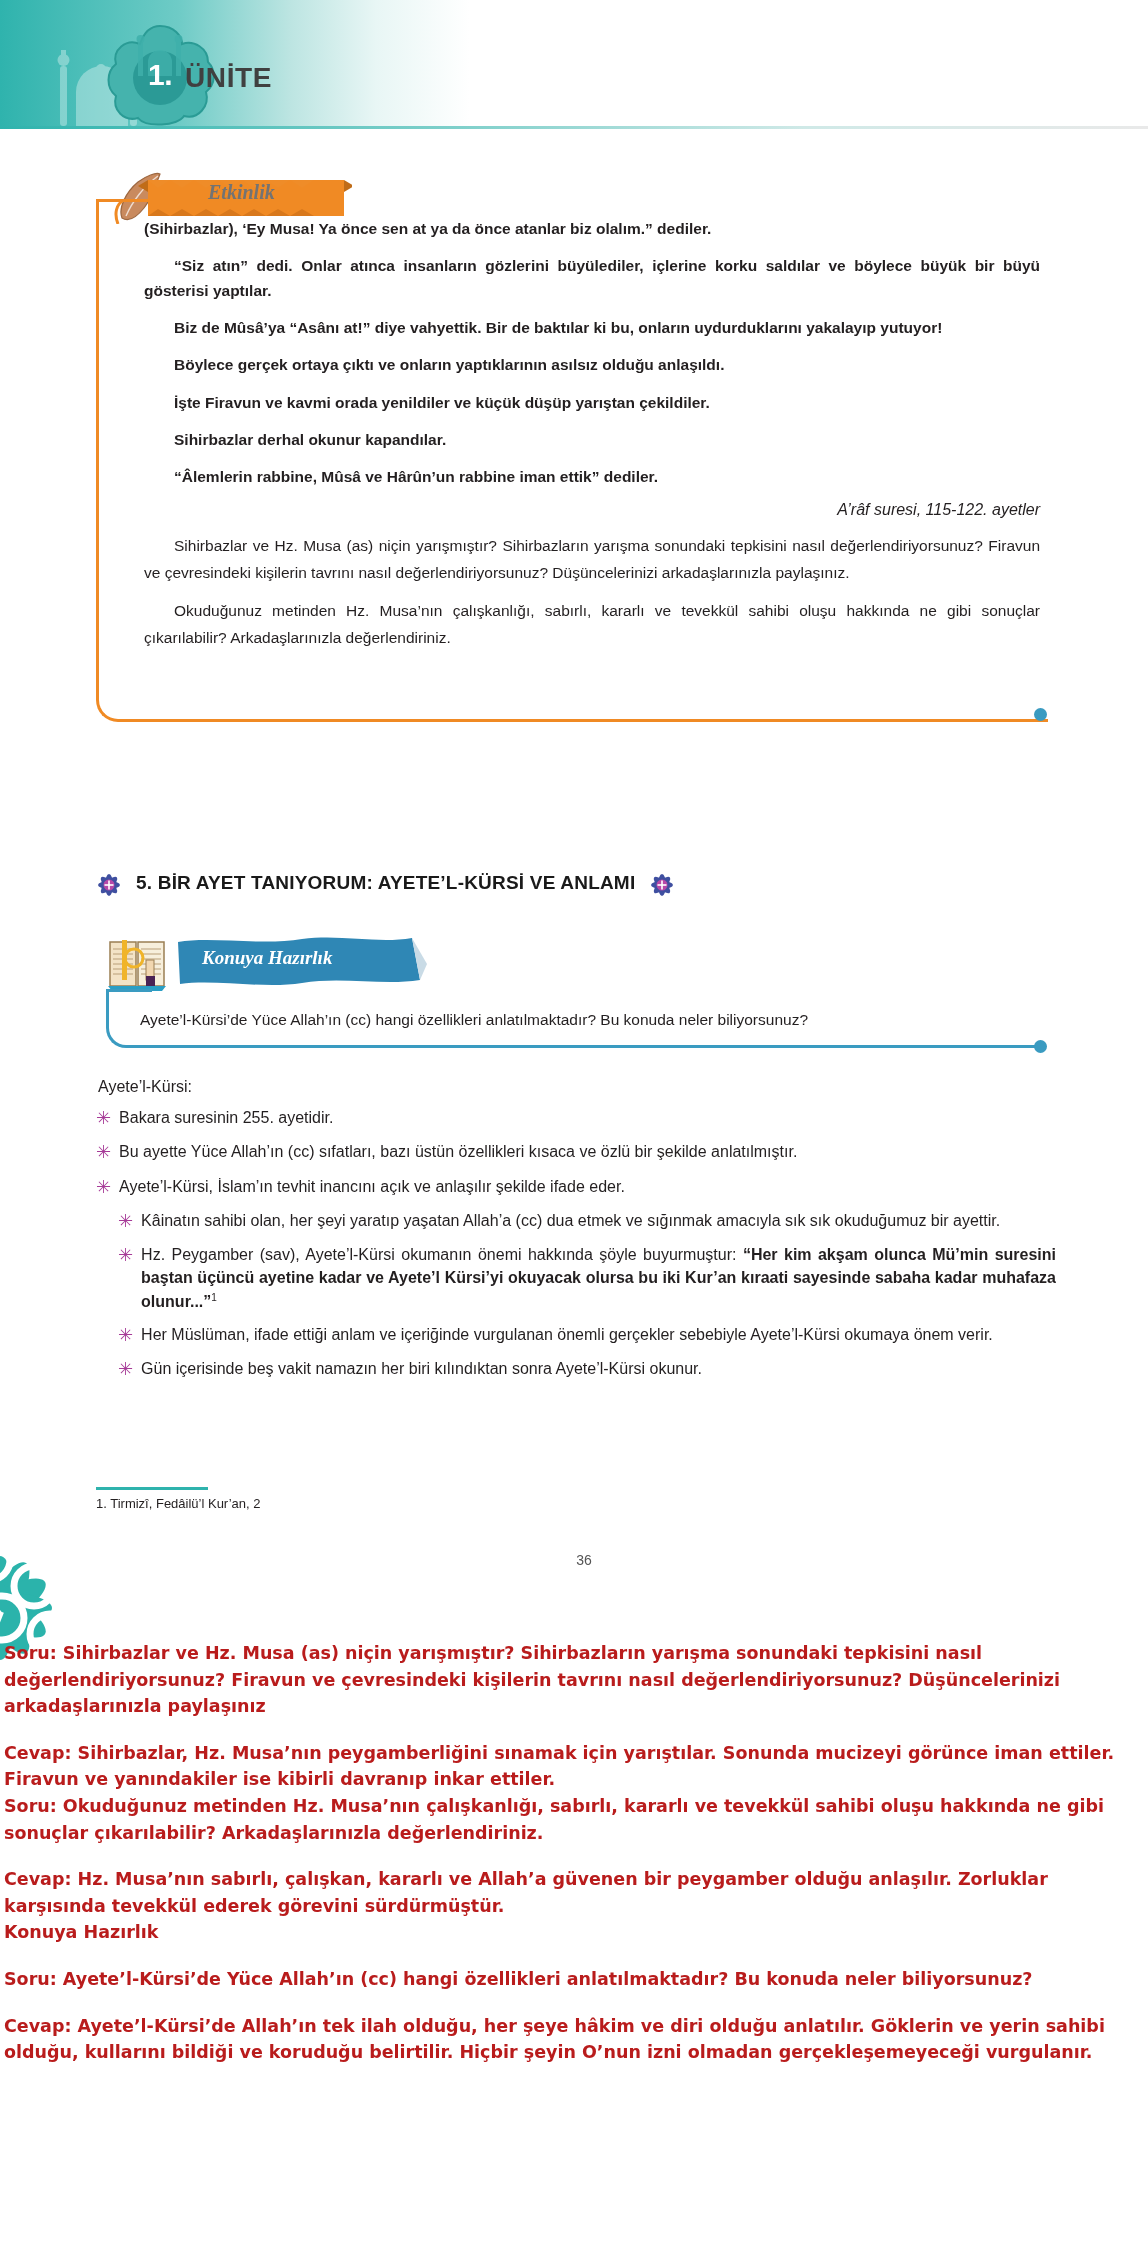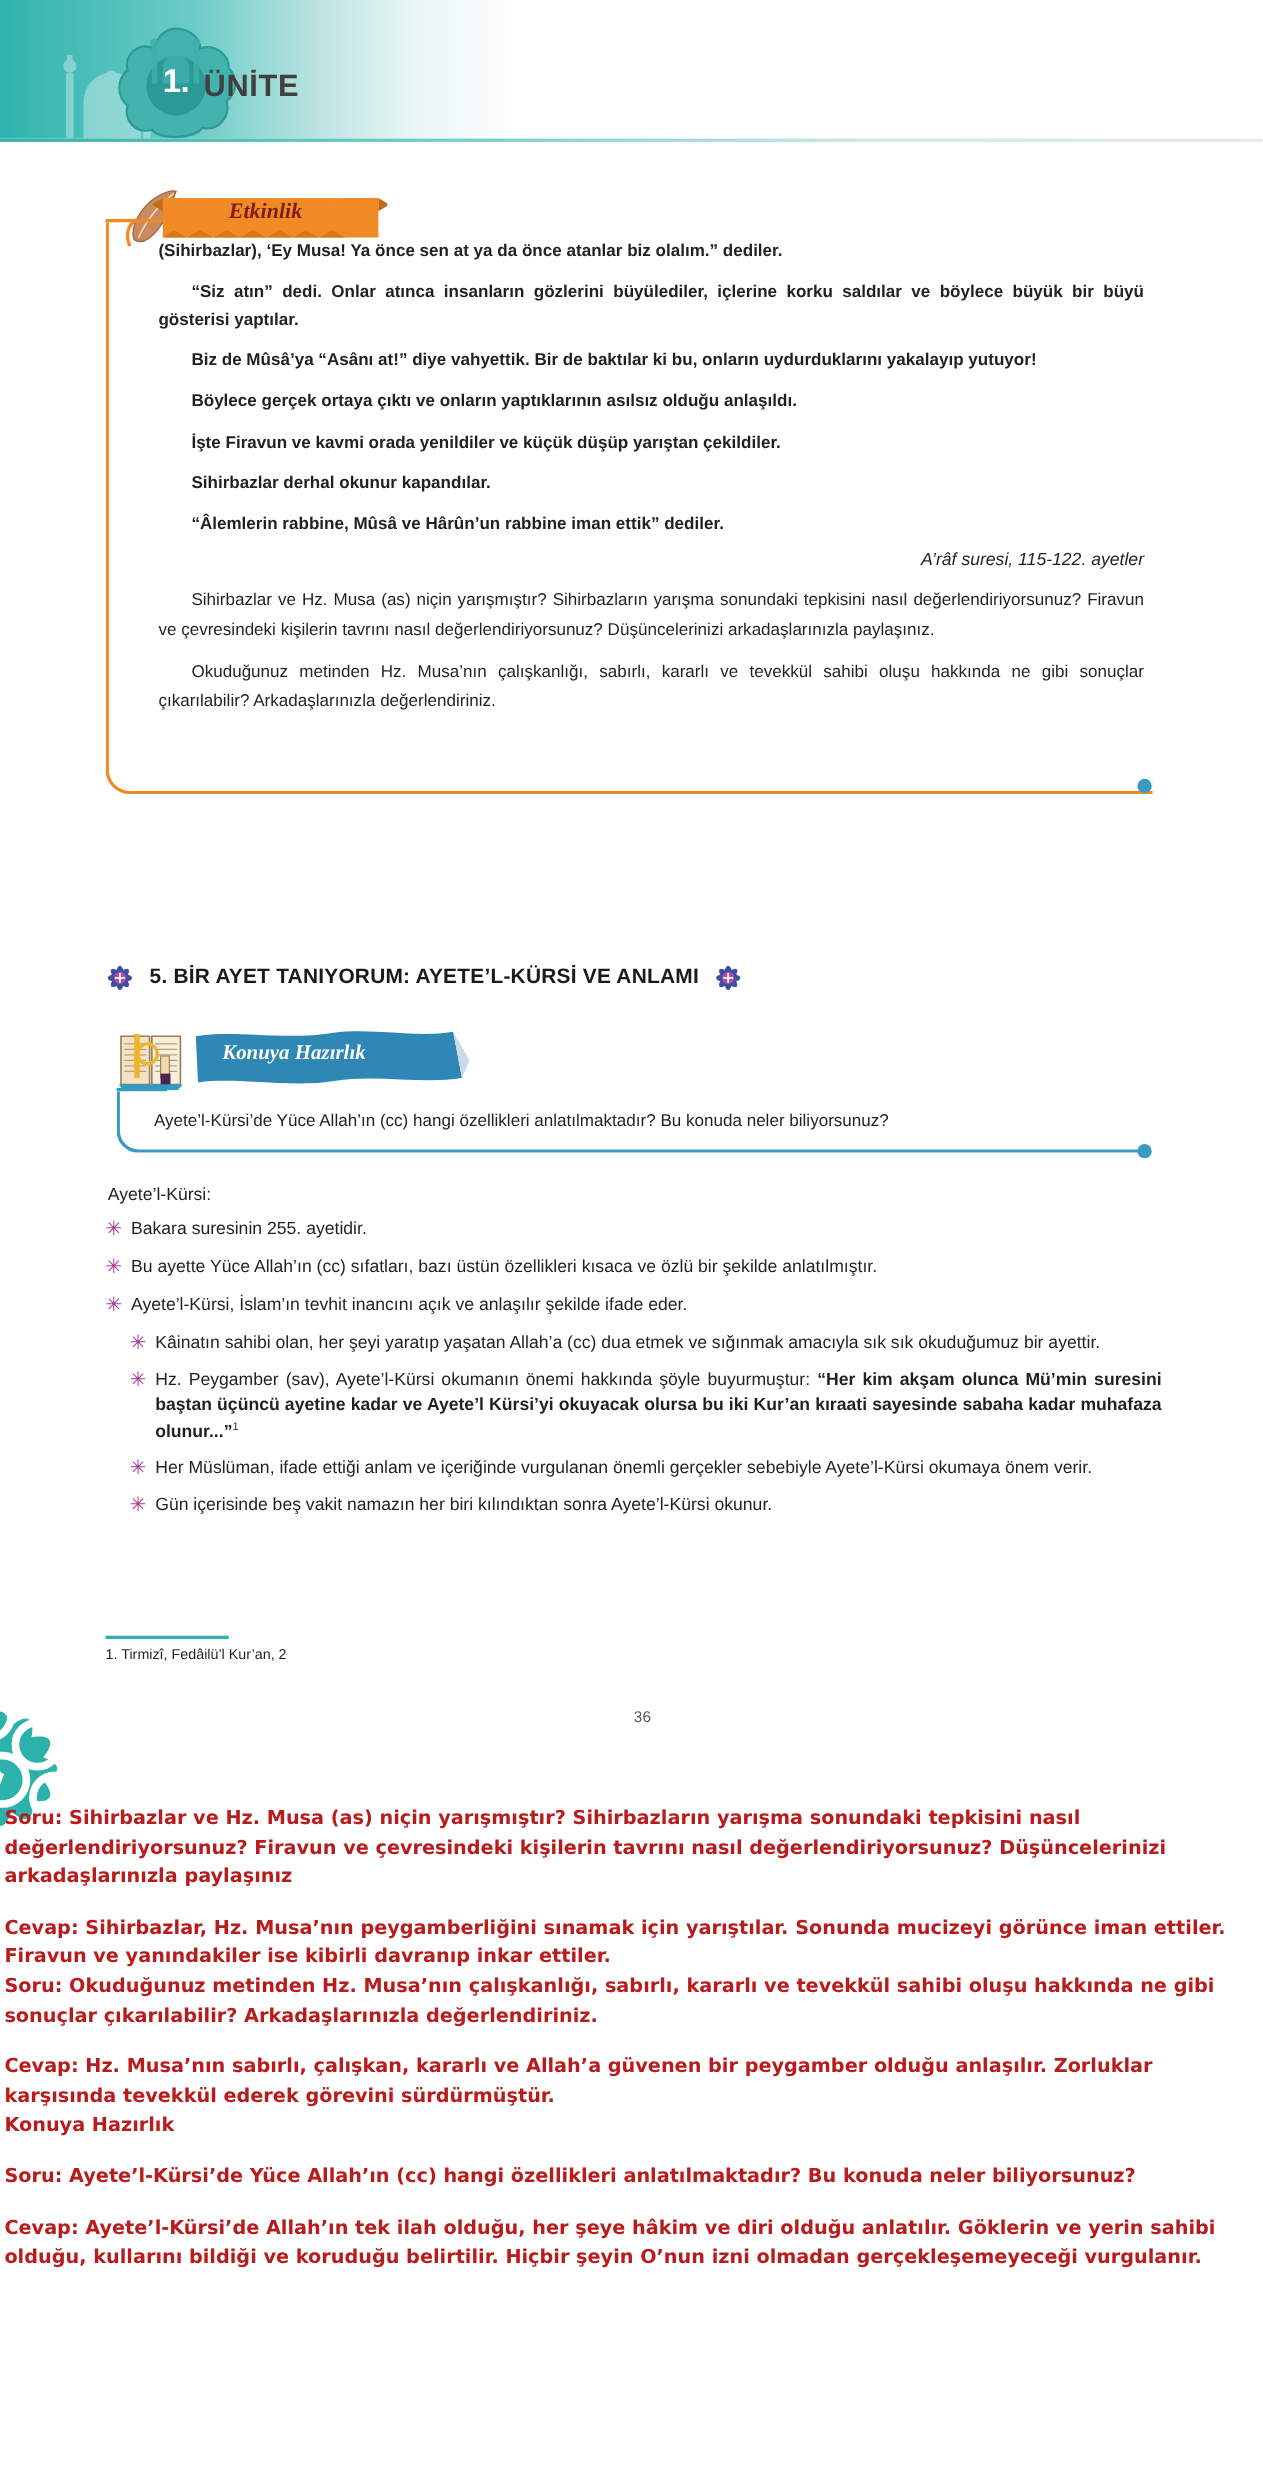--- a/index.html
+++ b/index.html
@@ -40,21 +40,21 @@
     font-size:28px;font-weight:bold;color:#404040;letter-spacing:.6px;
   }
 
   
   .activity-wrap{position:absolute;left:96px;top:168px;width:980px;}
   .ribbon{
     position:absolute;left:16px;top:0;width:240px;height:56px;
   }
   .ribbon-label{
     position:absolute;left:112px;top:13px;width:130px;
-    color:#7f1d1d;font-size:20px;font-style:italic;font-weight:bold;
+    color:#737373;font-size:20px;font-style:italic;font-weight:bold;
     font-family:"Liberation Serif", serif;
   }
   .activity-box{
     position:absolute;left:0;top:34px;width:952px;height:520px;
     border:3px solid #f08a24;
     border-top:none;border-right:none;
     border-radius:0 0 0 22px;
     box-sizing:border-box;
   }
   .activity-box:after{
@@ -77,21 +77,21 @@
     font-size:16px;font-style:italic;text-align:right;margin:10px 0 14px 0;
   }
   .q-norm{
     font-size:15.5px;line-height:1.72;margin:0 0 12px 0;text-align:justify;
     text-indent:30px;
   }
 
   
   .sec-head{
     position:absolute;left:96px;top:872px;width:860px;height:34px;
-    display:flex;align-items:center;gap:14px;
+    display:flex;align-items:flex-start;gap:14px;
   }
   .sec-title{
     font-size:19px;font-weight:bold;letter-spacing:.2px;color:#1a1a1a;
   }
 
   
   .prep-wrap{position:absolute;left:106px;top:930px;width:980px;}
   .book-icon{position:absolute;left:0;top:2px;width:62px;height:60px;}
   .brush{position:absolute;left:66px;top:4px;width:255px;height:54px;}
   .brush-label{

